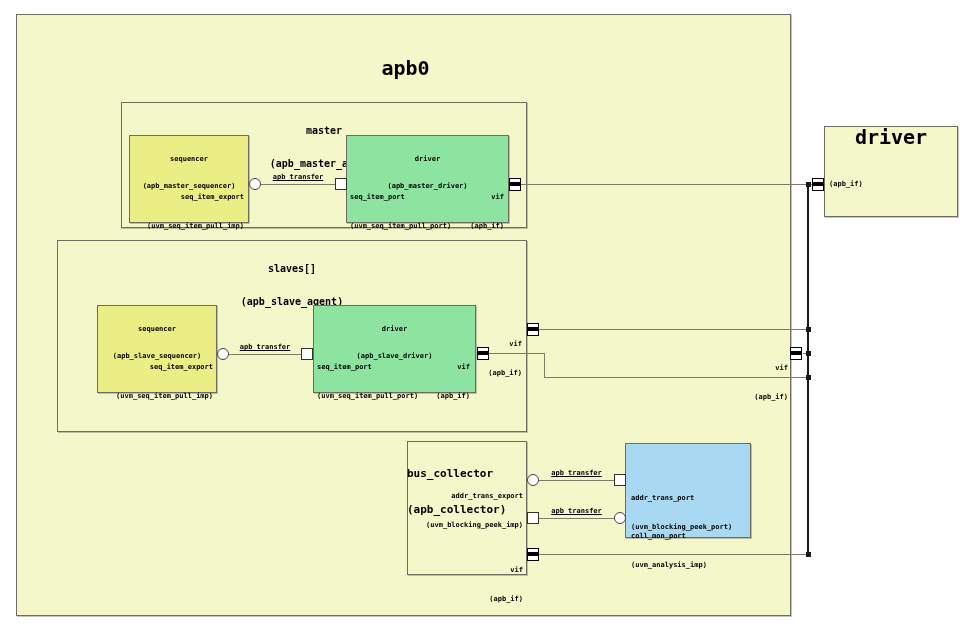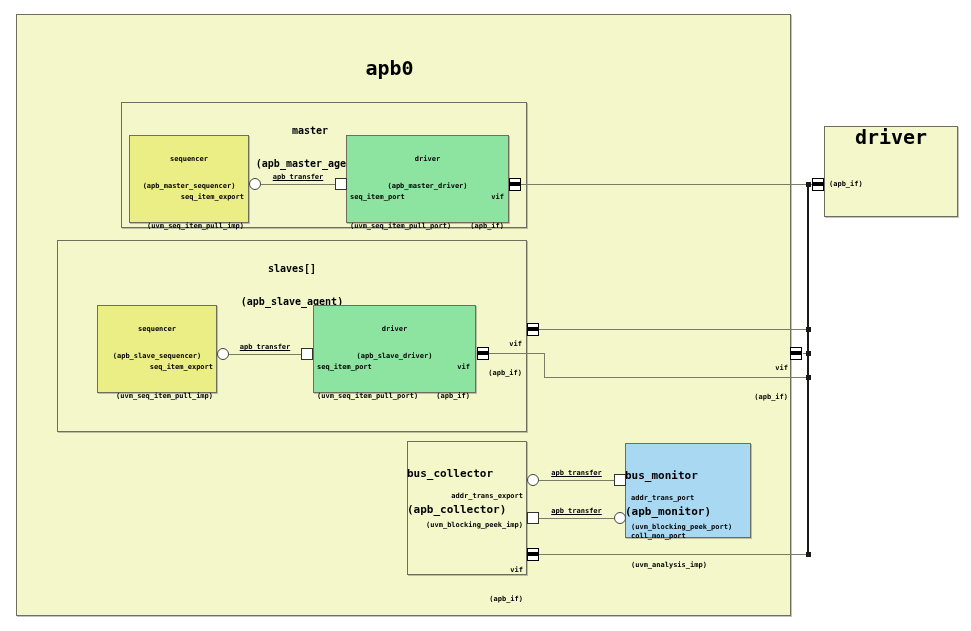--- a/index.html
+++ b/index.html
@@ -32,30 +32,30 @@
   .p-square{position:absolute;width:12px;height:12px;border:1.5px solid #33332c;background:#fff;}
   .p-vif{position:absolute;width:12px;height:13px;border:1.5px solid #000;background:#fff;}
   .p-vif::after{content:"";position:absolute;left:0;right:0;top:3px;height:4px;background:#000;}
 </style>
 </head>
 <body>
 
 <div id="stage">
 
   <div class="box" style="left:16px;top:14px;width:775px;height:602px;"></div>
-  <div class="t-env" style="left:0;top:21px;width:779px;">
+  <div class="t-env" style="left:16px;top:21px;width:779px;">
     <div>apb0</div>
     <div>(apb_env)</div>
   </div>
 
   <div class="box" style="left:824px;top:126px;width:134px;height:91px;"></div>
   <div class="t-env" style="left:824px;top:128px;width:134px;">driver</div>
 
   <div class="box" style="left:121px;top:102px;width:406px;height:126px;"></div>
-  <div class="t-agent" style="left:107px;top:103px;width:406px;">
+  <div class="t-agent" style="left:121px;top:103px;width:406px;">
     <div>master</div>
     <div>(apb_master_agent)</div>
   </div>
 
   <div class="box seq" style="left:129px;top:135px;width:120px;height:88px;"></div>
   <div class="t-leaf" style="left:129px;top:137px;width:120px;">
     <div>sequencer</div>
     <div>(apb_master_sequencer)</div>
   </div>
   <div class="lbl r" style="left:130px;top:174px;width:114px;">
@@ -119,24 +119,20 @@
   <div class="lbl r" style="left:409px;top:473px;width:114px;">
     <div>addr_trans_export</div>
     <div>(uvm_blocking_peek_imp)</div>
   </div>
   <div class="lbl r" style="left:436px;top:547px;width:87px;">
     <div>vif</div>
     <div>(apb_if)</div>
   </div>
 
   <div class="box mon" style="left:625px;top:443px;width:126px;height:95px;"></div>
-  <div class="t-comp" style="left:625px;top:446px;width:126px;">
-    <div>bus_monitor</div>
-    <div>(apb_monitor)</div>
-  </div>
   <div class="lbl" style="left:631px;top:513px;width:118px;">
     <div>coll_mon_port</div>
     <div>(uvm_analysis_imp)</div>
   </div>
   <div class="lbl" style="left:631px;top:475px;width:118px;">
     <div>addr_trans_port</div>
     <div>(uvm_blocking_peek_port)</div>
   </div>
 
   <div class="wire-h" style="left:261px;top:184px;width:74px;"></div>

